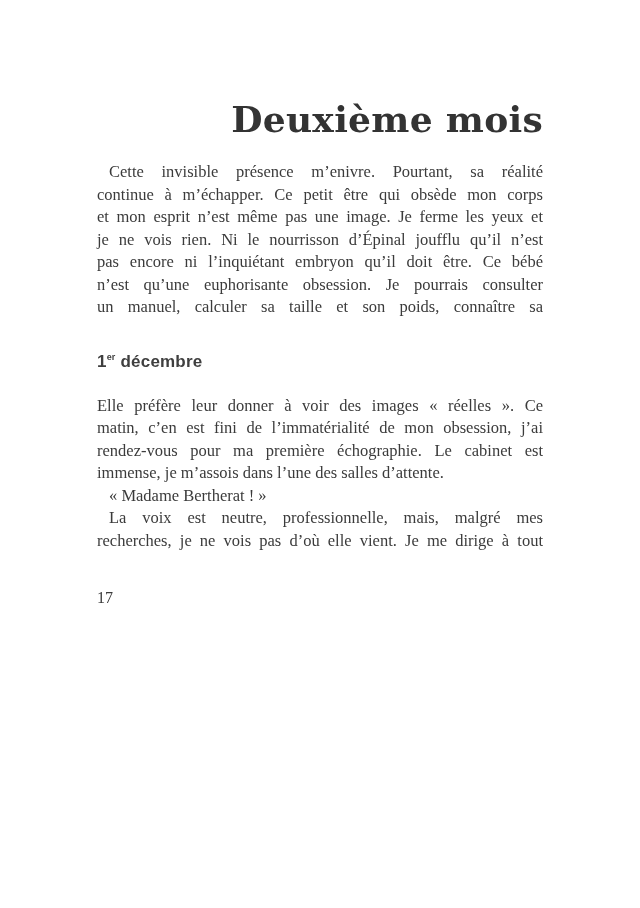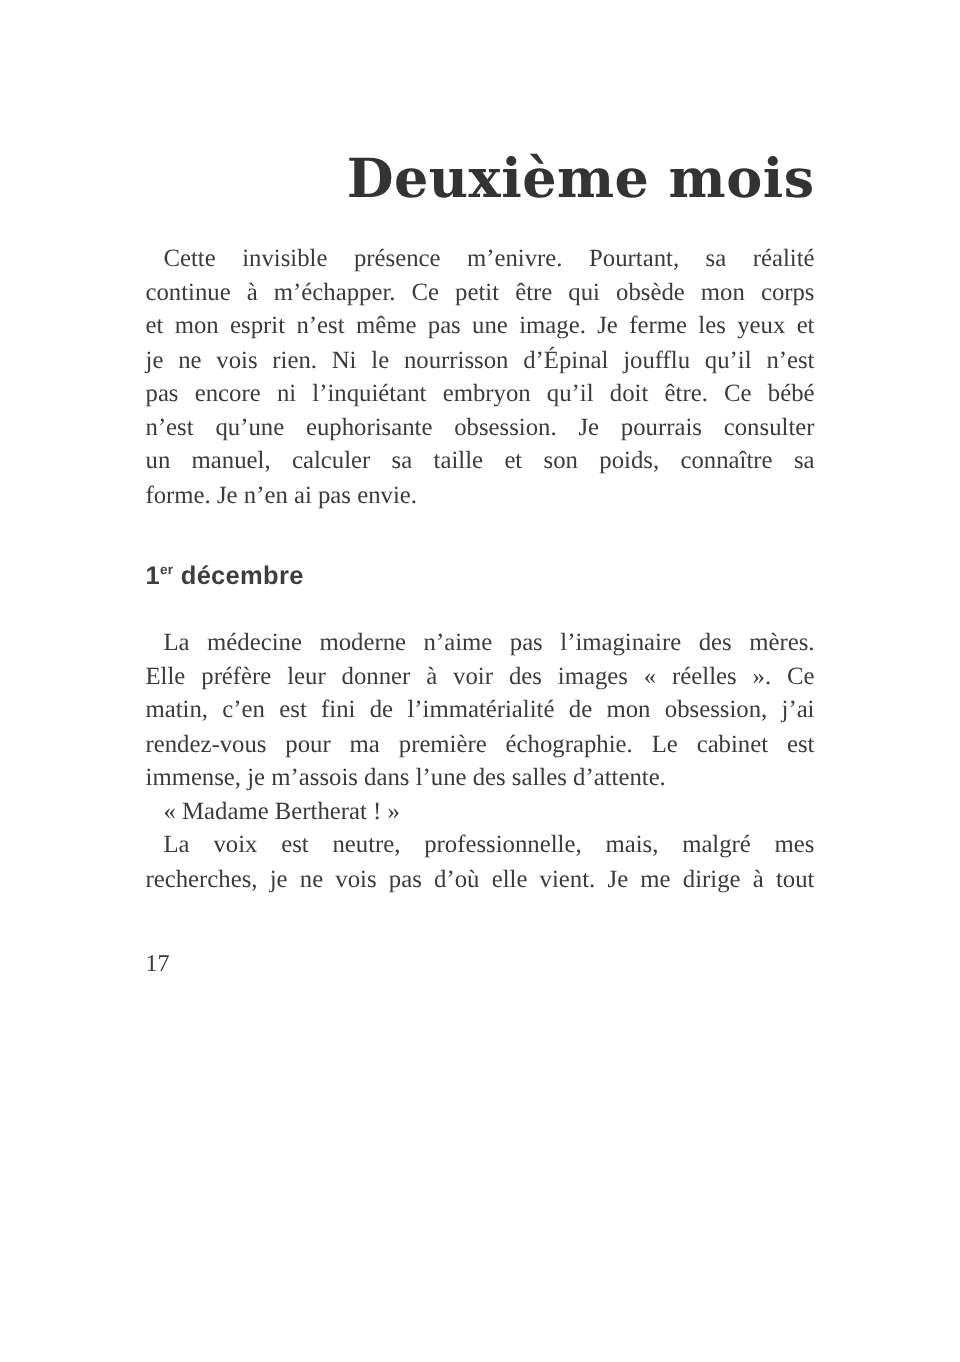--- a/index.html
+++ b/index.html
@@ -67,27 +67,25 @@
     <div id="sections">
         <section>
           <div class="para first-of-section">
             <div class="line jl ind">Cette invisible présence m’enivre. Pourtant, sa réalité</div>
             <div class="line jl">continue à m’échapper. Ce petit être qui obsède mon corps</div>
             <div class="line jl">et mon esprit n’est même pas une image. Je ferme les yeux et</div>
             <div class="line jl">je ne vois rien. Ni le nourrisson d’Épinal joufflu qu’il n’est</div>
             <div class="line jl">pas encore ni l’inquiétant embryon qu’il doit être. Ce bébé</div>
             <div class="line jl">n’est qu’une euphorisante obsession. Je pourrais consulter</div>
             <div class="line jl">un manuel, calculer sa taille et son poids, connaître sa</div>
-            <div class="line">forme. Je n’en ai pas envie.</div>
           </div>
         </section>
         <section>
           <h2 class="date-heading">1<sup>er</sup> décembre</h2>
           <div class="para first-of-section">
-            <div class="line jl ind">La médecine moderne n’aime pas l’imaginaire des mères.</div>
             <div class="line jl">Elle préfère leur donner à voir des images «&nbsp;réelles&nbsp;». Ce</div>
             <div class="line jl">matin, c’en est fini de l’immatérialité de mon obsession, j’ai</div>
             <div class="line jl">rendez-vous pour ma première échographie. Le cabinet est</div>
             <div class="line">immense, je m’assois dans l’une des salles d’attente.</div>
           </div>
           <div class="para">
             <div class="line ind">«&nbsp;Madame Bertherat&nbsp;!&nbsp;»</div>
           </div>
           <div class="para">
             <div class="line jl ind">La voix est neutre, professionnelle, mais, malgré mes</div>

